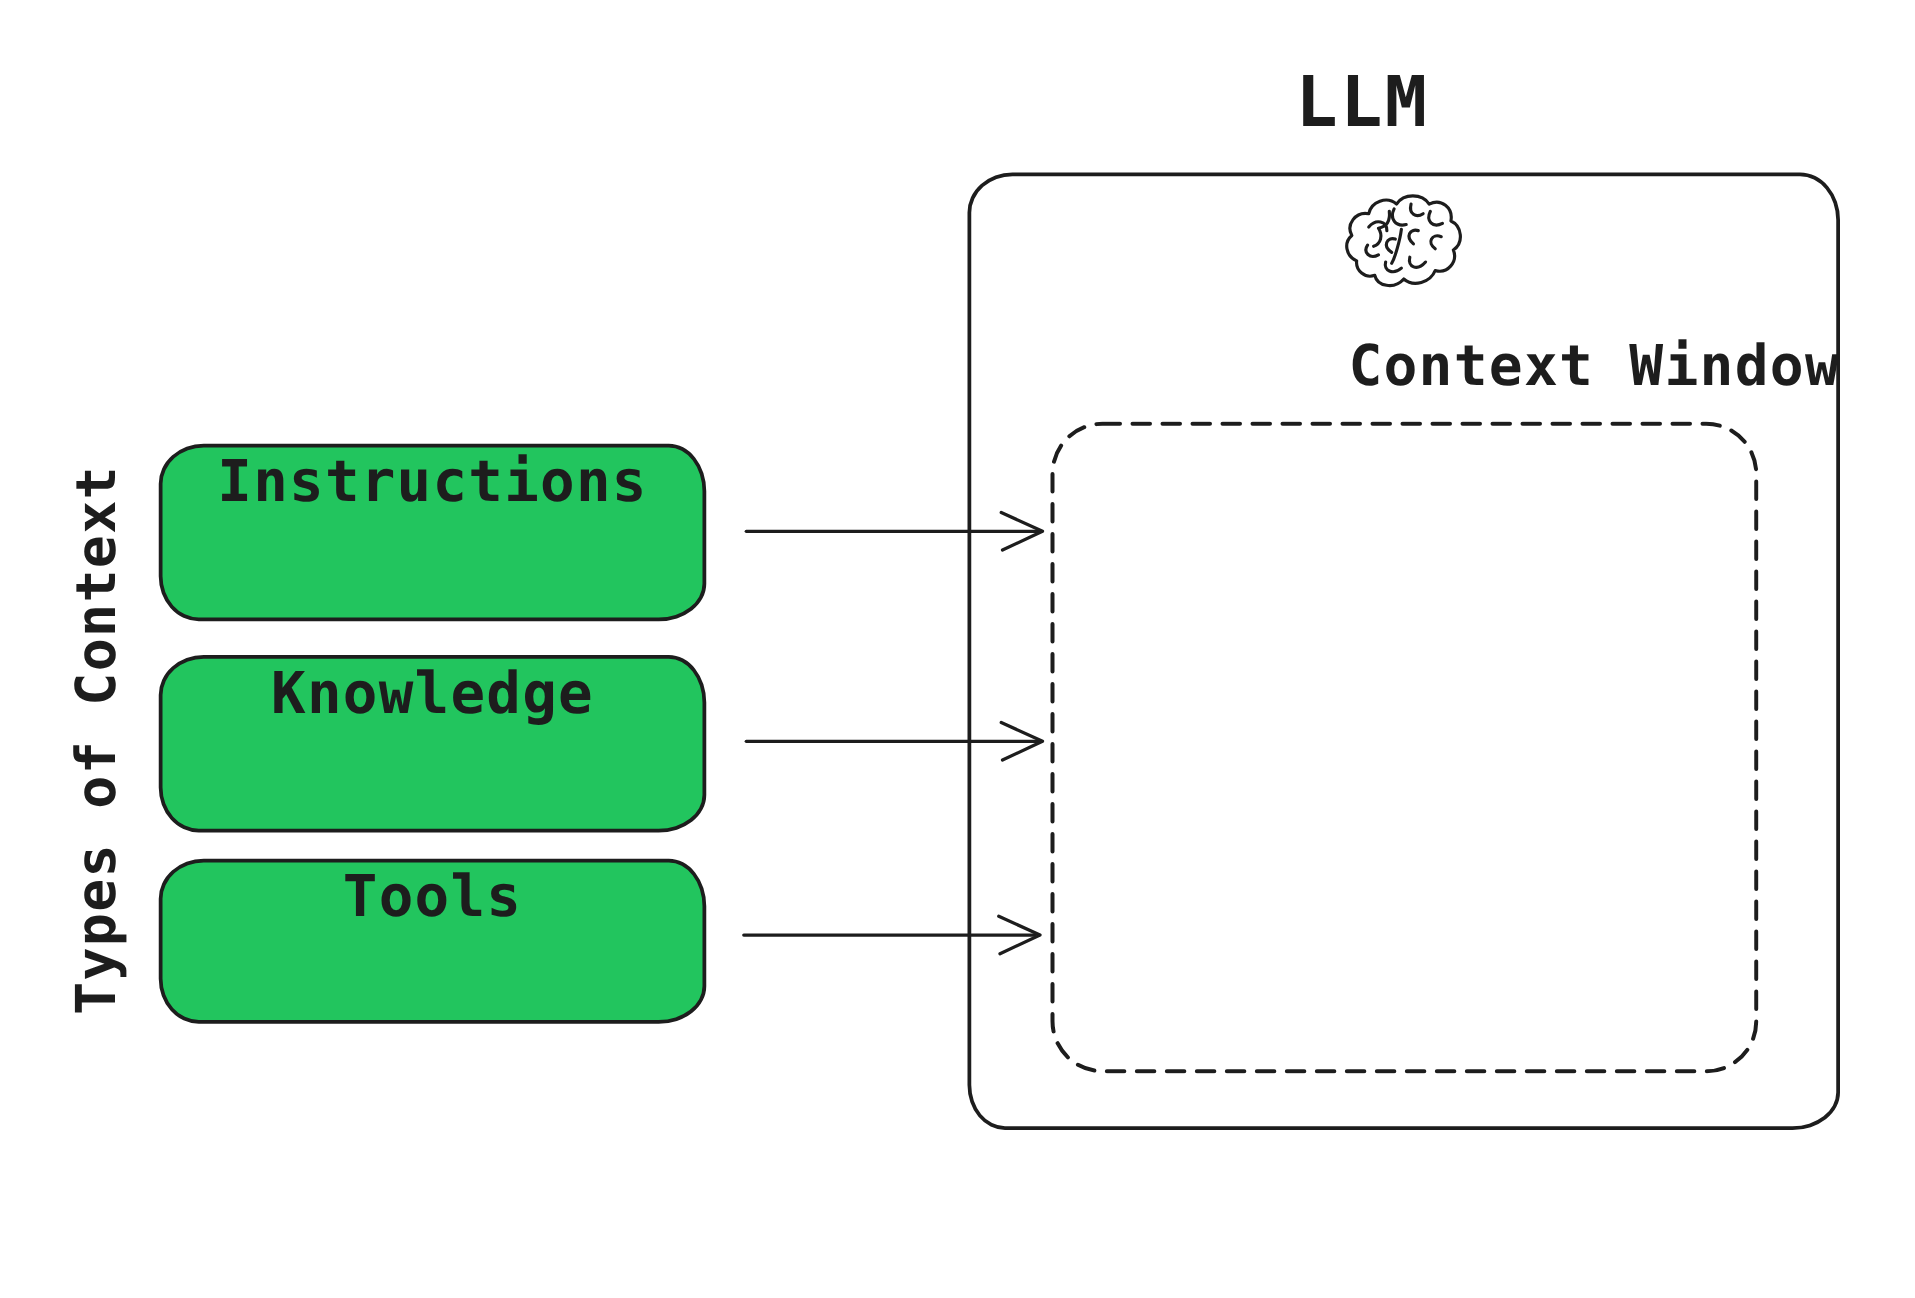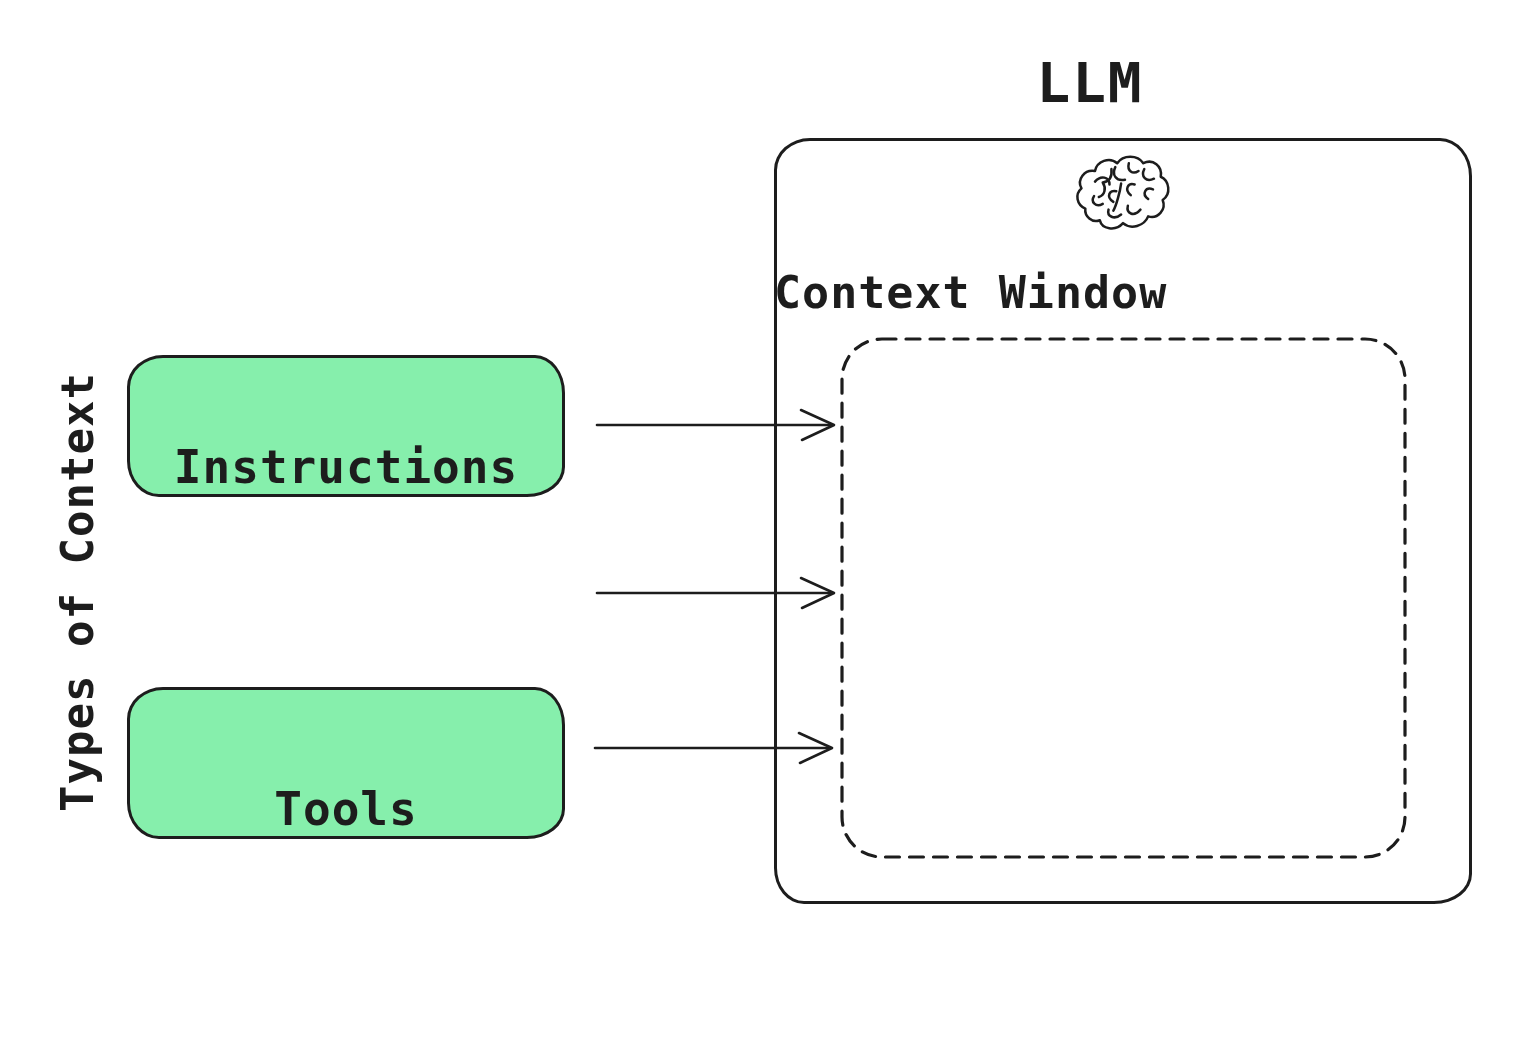--- a/index.html
+++ b/index.html
@@ -34,31 +34,31 @@
     letter-spacing: 1px;
   }
 
   .ctx-box {
     position: absolute;
     left: 127px;
     width: 438px;
     box-sizing: border-box;
     border: 3px solid #1d1d1d;
     border-radius: 36px 30px 38px 32px / 32px 38px 30px 36px;
-    background: #86efac;
+    background: #22c55e;
     display: flex;
-    align-items: flex-end;
+    align-items: flex-start;
     justify-content: center;
     font-size: 46px;
     font-weight: 700;
     letter-spacing: 1px;
   }
   .ctx-box.instructions { top: 355px; height: 142px; }
   .ctx-box.knowledge    { top: 524px; height: 142px; }
-  .ctx-box.tools        { top: 687px; height: 152px; }
+  .ctx-box.tools        { top: 687px; height: 132px; }
 
   
   .llm-title {
     position: absolute;
     left: 741px;
     top: 50px;
     width: 698px;
     text-align: center;
     font-size: 56px;
     font-weight: 700;
@@ -80,21 +80,21 @@
     left: 1066px;
     top: 152px;
     width: 116px;
     height: 94px;
   }
   .context-window-label {
     position: absolute;
     left: 774px;
     top: 266px;
     width: 698px;
-    text-align: left;
+    text-align: right;
     font-size: 45px;
     font-weight: 700;
     letter-spacing: 1px;
   }
   .dashed-area {
     position: absolute;
     left: 840px;
     top: 337px;
     width: 567px;
     height: 522px;
@@ -112,20 +112,23 @@
 </style>
 </head>
 <body>
 
 <div class="canvas">
 
   <div class="types-label">Types of Context</div>
 
   <div class="ctx-box instructions">
     <span>Instructions</span>
+  </div>
+  <div class="ctx-box knowledge">
+    <span>Knowledge</span>
   </div>
   <div class="ctx-box tools">
     <span>Tools</span>
   </div>
 
   <div class="llm-title">LLM</div>
 
   <div class="llm-box"></div>
 
   <svg class="brain" viewBox="0 0 120 96" fill="none" stroke="#1d1d1d" stroke-width="2.6" stroke-linecap="round" stroke-linejoin="round">

